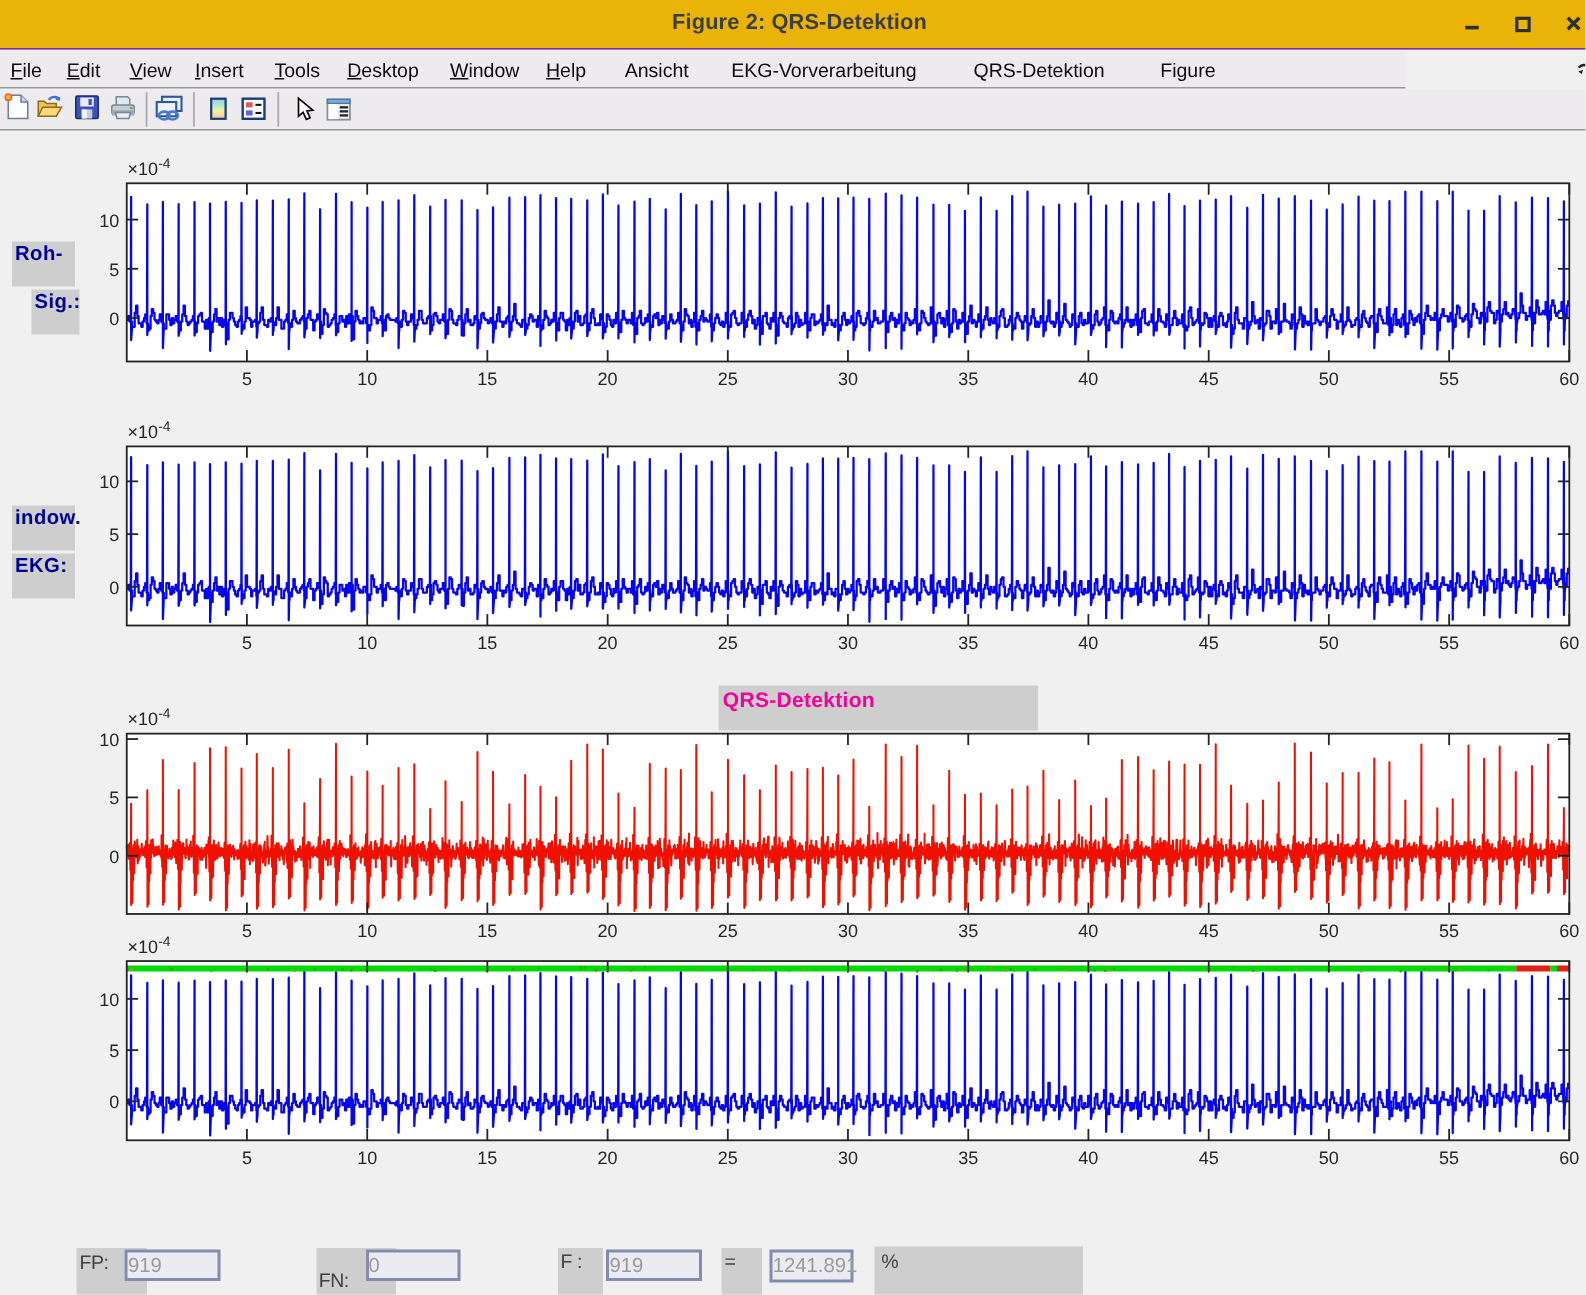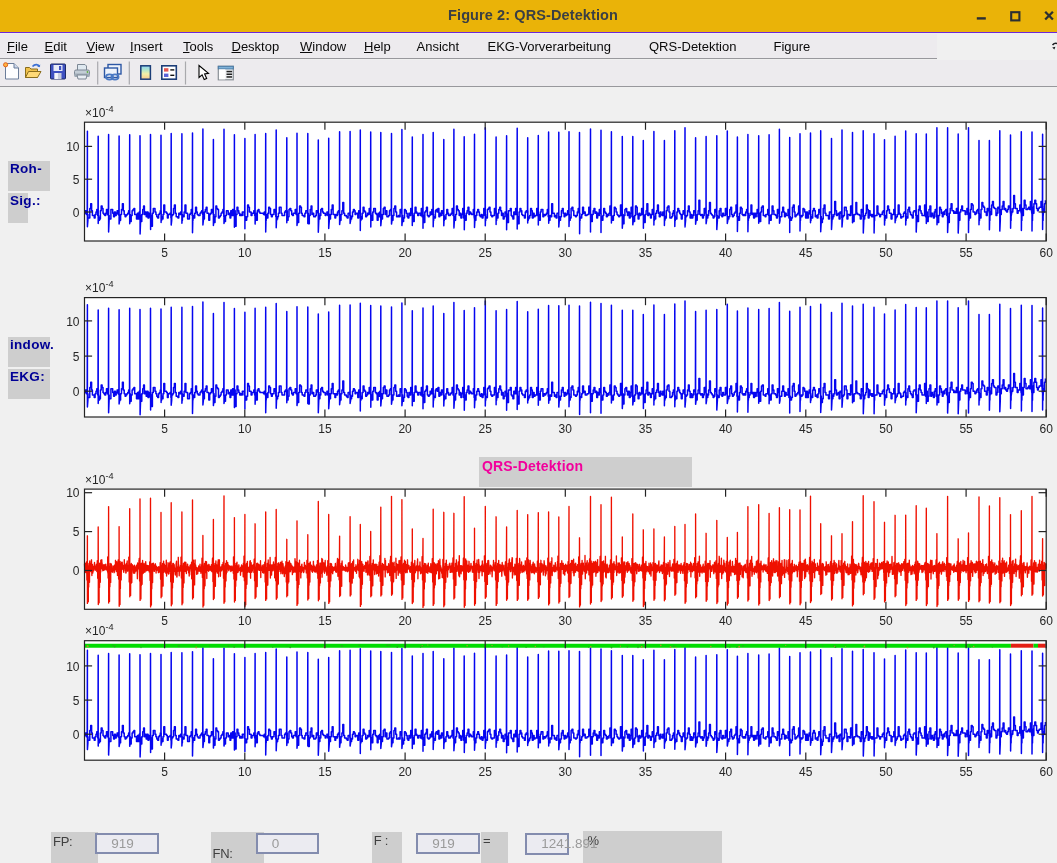--- a/index.html
+++ b/index.html
@@ -11,21 +11,21 @@
   border-bottom:1px solid #98989c; }
 .mi { position:absolute; top:5px; font-size:13px; color:#0a0a0a; }
 #toolbar { position:absolute; left:0; top:60px; width:1057px; height:27px; background:#edebee;
   border-bottom:1px solid #98989c; }
 #canvas { position:absolute; left:0; top:88px; width:1057px; height:775px; background:#f0f0f0; }
 .gb { position:absolute; background:#cecece; }
 .bl { position:absolute; left:2px; top:0px; font-size:13.5px; font-weight:bold; letter-spacing:0.3px; color:#000096; }
 .mg { position:absolute; left:3px; top:1px; font-size:14px; font-weight:bold; letter-spacing:0.2px; color:#f2009c; }
 .bt { position:absolute; font-size:13px; letter-spacing:-0.3px; color:#404040; }
 .eb { position:absolute; height:21.5px; background:#ebebf1; border:2px solid #838cae;
-  font-size:13.5px; color:#9a9a9a; padding-left:14px; padding-top:1px;margin-left:12px; }
+  font-size:13.5px; color:#9a9a9a; padding-left:0; padding-top:1px; }
 .tk { font-size:12px; fill:#262626; font-family:"Liberation Sans",sans-serif; }
 .tks { font-size:9.2px; fill:#262626; font-family:"Liberation Sans",sans-serif; }
 svg { position:absolute; left:0; top:0; }
 </style></head>
 <body>
 <div id="canvas"></div>
 <div id="titlebar">
     <div id="title">Figure 2: QRS-Detektion</div>
   </div>
 <div id="menubar">
@@ -383,21 +383,21 @@
     <text x="1046.2" y="775.8" text-anchor="middle" class="tk">60</text>
     <text x="79.5" y="738.8" text-anchor="end" class="tk">0</text>
     <text x="79.5" y="704.7" text-anchor="end" class="tk">5</text>
     <text x="79.5" y="670.5" text-anchor="end" class="tk">10</text>
     <text x="85.0" y="635.2" class="tk">×10</text>
     <text x="105.5" y="630.4" class="tks">-4</text>
 </svg>
 <div class="gb" style="left:8px;top:161px;width:42px;height:30px">
     <span class="bl">Roh-</span>
   </div>
-<div class="gb" style="left:8px;top:192.5px;width:20px;height:30.5px">
+<div class="gb" style="left:21px;top:192.5px;width:32px;height:30.5px">
     <span class="bl">Sig.:</span>
   </div>
 <div class="gb" style="left:8px;top:337px;width:42px;height:30px">
     <span class="bl">indow.</span>
   </div>
 <div class="gb" style="left:8px;top:368.8px;width:42px;height:30.7px">
     <span class="bl">EKG:</span>
   </div>
 <div class="gb" style="left:478.9px;top:456.9px;width:213px;height:30.3px">
     <span class="mg">QRS-Detektion</span>
@@ -408,12 +408,12 @@
 <div class="gb" style="left:480.6px;top:831.5px;width:27.5px;height:32px"></div>
 <div class="gb" style="left:582.7px;top:831px;width:139px;height:32.5px"></div>
 <span class="bt" style="left:53px;top:833.8px">FP:</span>
 <span class="bt" style="left:212.5px;top:846px">FN:</span>
 <span class="bt" style="left:373.7px;top:833.3px">F :</span>
 <span class="bt" style="left:483px;top:833.3px">=</span>
 <span class="bt" style="left:587.5px;top:832.8px">%</span>
 <div class="eb" style="left:83.3px;top:832.6px;width:63.4px">919</div>
 <div class="eb" style="left:243.7px;top:832.6px;width:63.6px">0</div>
 <div class="eb" style="left:404.3px;top:832.6px;width:63.5px">919</div>
-<div class="eb" style="left:513.2px;top:833px;width:44px">1241.891</div>
+<div class="eb" style="left:513.2px;top:833px;width:56px">1241.891</div>
 </body></html>

